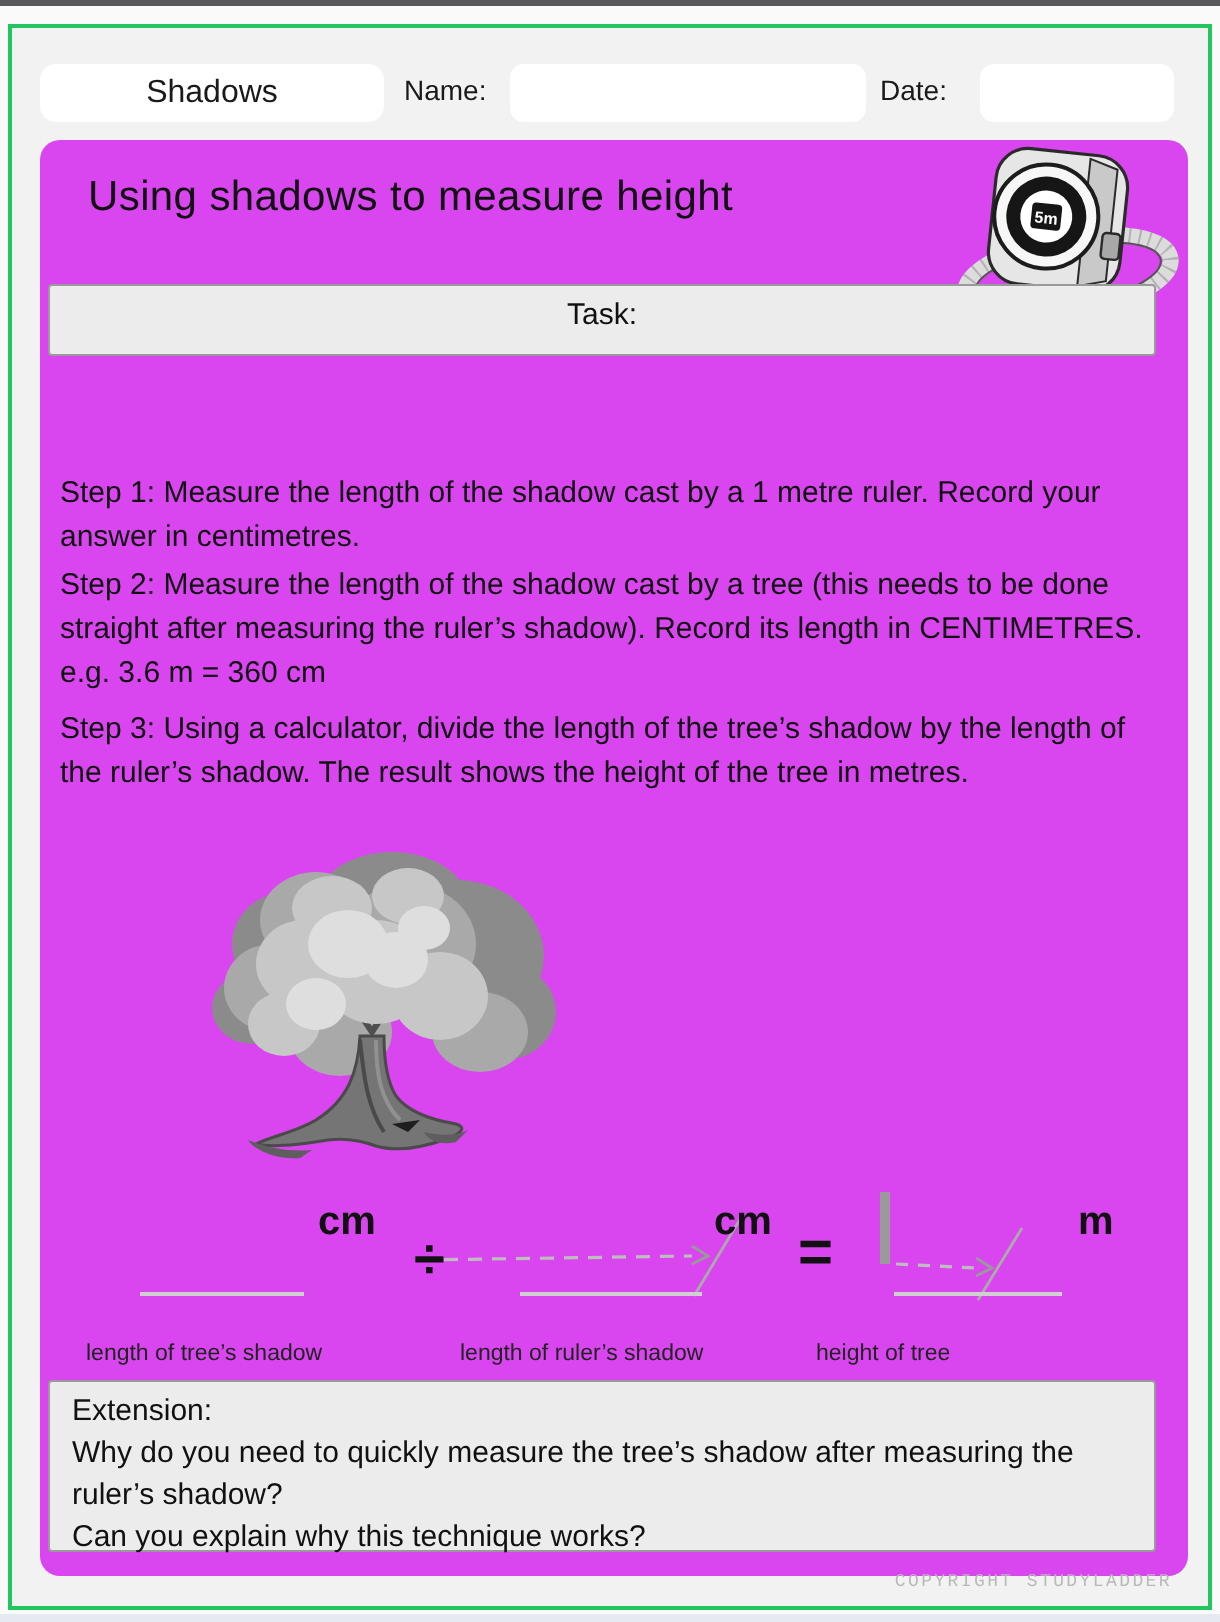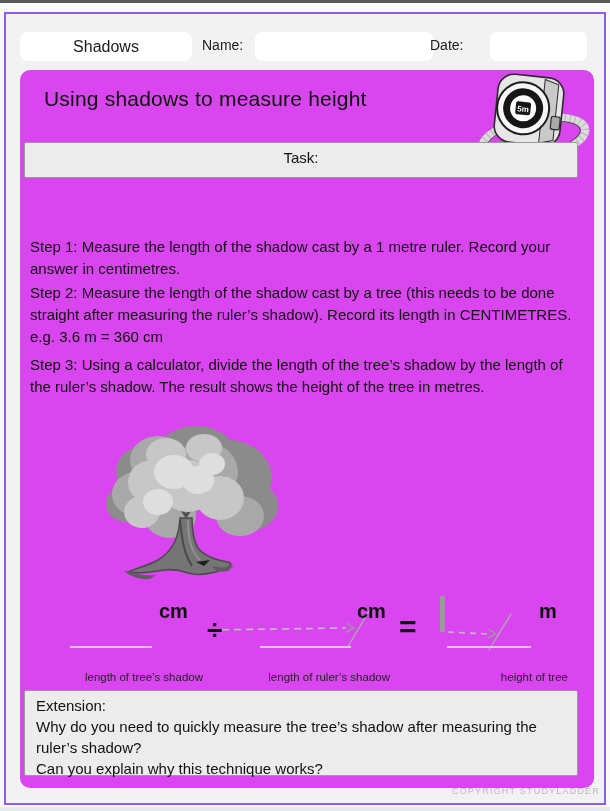--- a/index.html
+++ b/index.html
@@ -15,32 +15,32 @@
     position: absolute; left: 0; top: 0; width: 610px; height: 3px;
     background: #58585a;
   }
   .bottom-strip {
     position: absolute; left: 0; bottom: 0; width: 610px; height: 4px;
     background: #e7e9f0;
   }
   .page {
     position: absolute; left: 4px; top: 12px; width: 602px; height: 793px;
     background: #f2f2f2;
-    border: 2px solid #8b5cf6;
+    border: 2px solid #22c55e;
   }
   
   .tag-box {
     position: absolute; left: 14px; top: 18px; width: 172px; height: 29px;
     background: #ffffff; border-radius: 8px;
     display: flex; align-items: center; justify-content: center;
     font-size: 16px;
   }
   .hdr-label { position: absolute; top: 23px; font-size: 14px; }
   .name-label { left: 196px; }
-  .date-label { left: 424px; }
+  .date-label { left: 434px; }
   .hdr-input {
     position: absolute; top: 18px; height: 29px;
     background: #ffffff; border-radius: 7px; border: none;
     font-size: 15px; padding: 0 8px; outline: none;
     font-family: "Liberation Sans", sans-serif;
   }
   .name-input { left: 249px; width: 178px; }
   .date-input { left: 484px; width: 97px; }
   
   .panel {
@@ -90,29 +90,29 @@
   .unit-1 { left: 139px; }
   .unit-2 { left: 337px; }
   .unit-3 { left: 519px; }
   .op {
     position: absolute; font-weight: bold; color: #111;
   }
   .op-divide { left: 187px; top: 544px; font-size: 28px; }
   .op-equals { left: 379px; top: 540px; font-size: 30px; }
   .formula-label {
     position: absolute; top: 601px; width: 160px;
-    font-size: 11.5px; text-align: right; color: #222;
+    font-size: 11.5px; text-align: left; color: #222;
   }
   .flabel-1 { left: 23px; }
   .flabel-2 { left: 210px; }
   .flabel-3 { left: 388px; }
   
   .copyright {
-    position: absolute; right: 4px; top: 772px;
-    font-size: 9px; letter-spacing: 1.2px; color: #b9b9b9;
+    position: absolute; right: 18px; top: 772px;
+    font-size: 9px; letter-spacing: 1.2px; color: #b9b9b9; font-family: Liberation Mono, monospace;
   }
 </style>
 </head>
 <body>
 
 <div class="top-strip"></div>
 
 <div class="page">
 
   <div class="tag-box">

